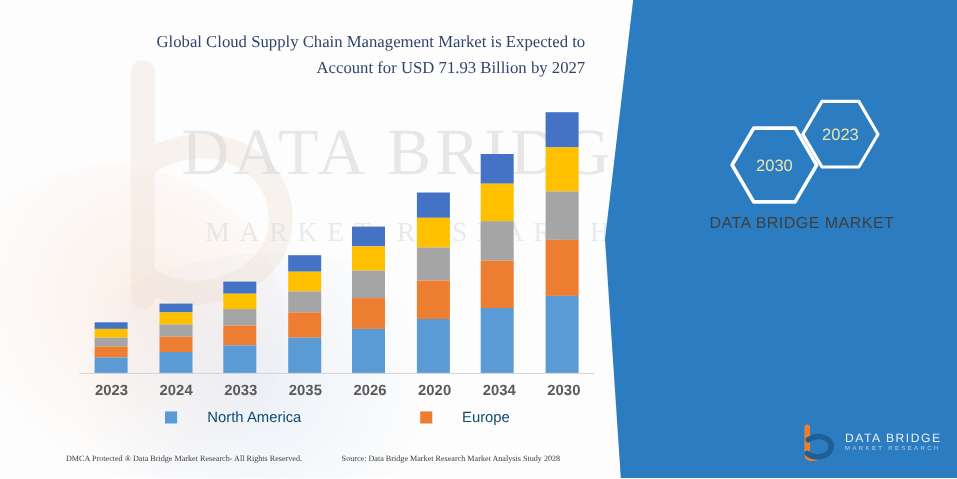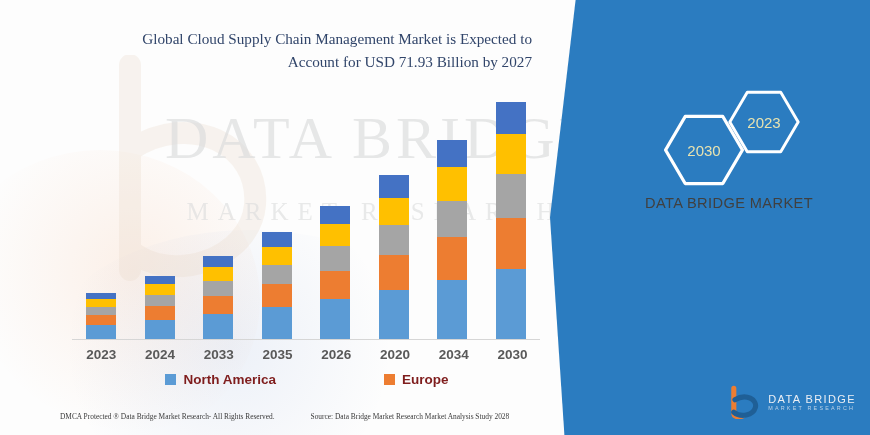--- a/index.html
+++ b/index.html
@@ -68,21 +68,21 @@
     width:58px;text-align:center;font-size:13.5px;font-weight:bold;color:#595959;
   }
 
   
   .legend{
     position:absolute;left:72px;top:372px;width:470px;
     display:flex;justify-content:center;gap:108px;align-items:center;
   }
   .legend-item{display:flex;align-items:center;gap:7px;}
   .swatch{width:11px;height:11px;display:block;}
-  .legend-label{font-size:13.5px;font-weight:bold;color:#7f1d1d;}
+  .legend-label{font-size:13.5px;font-weight:normal;color:#0c4a6e;margin-left:20px;}
 
   
   .footer{
     position:absolute;left:60px;top:412px;width:520px;
     display:flex;gap:36px;
     font-family:"Liberation Serif", serif;font-size:7.4px;color:#3a3a3a;
   }
 
   
   .panel{

